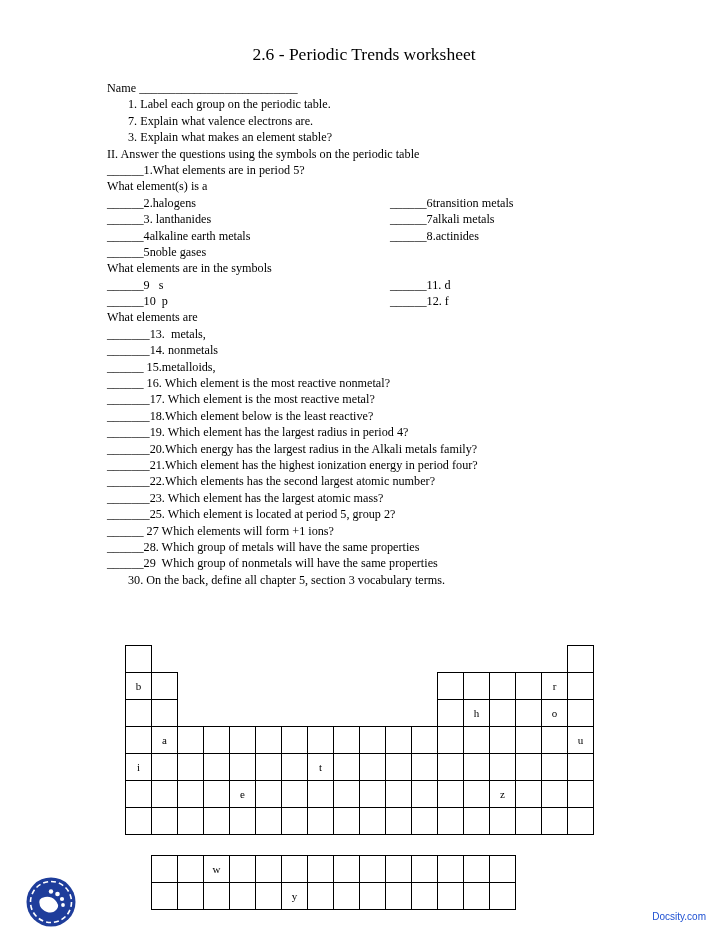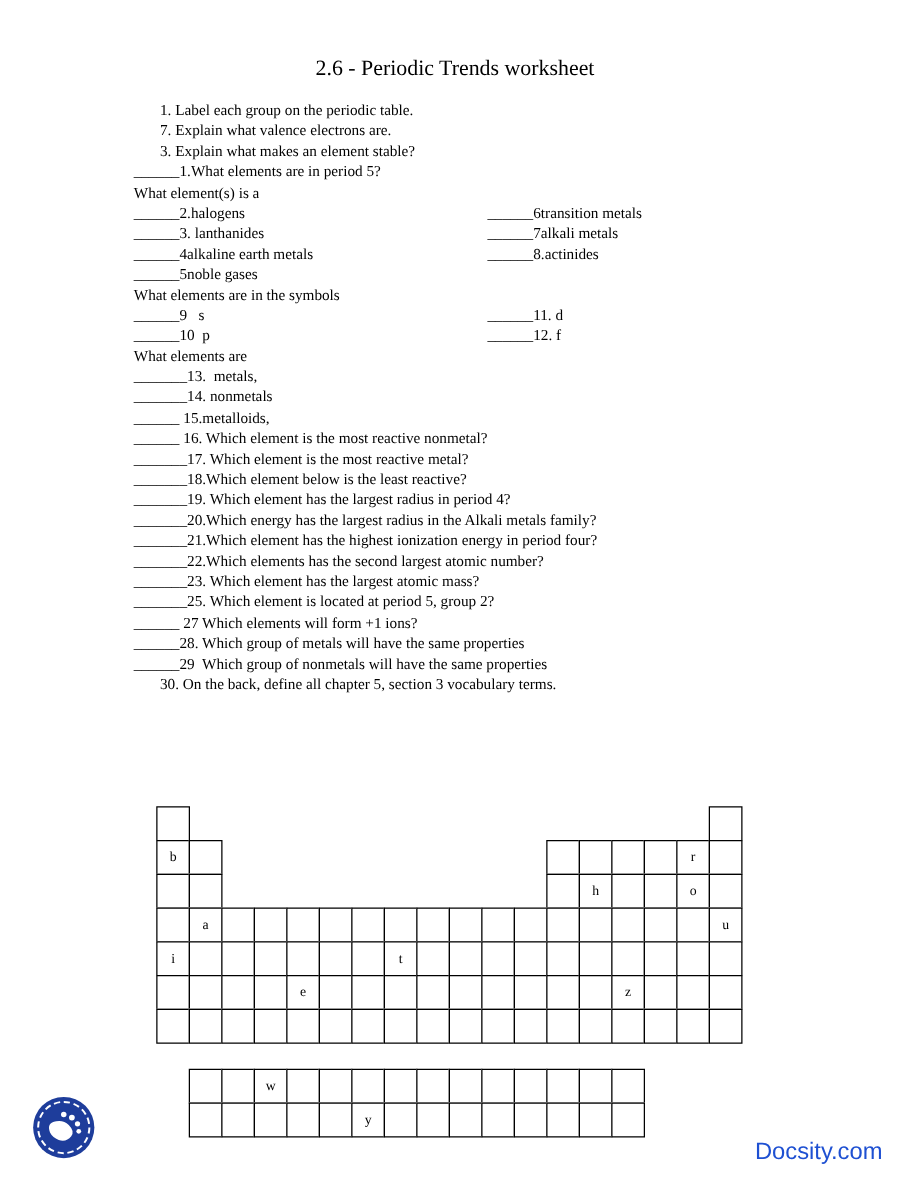--- a/index.html
+++ b/index.html
@@ -55,34 +55,36 @@
   }
   .logo {
     position:absolute;
     left:26px; top:877px;
     width:50px; height:50px;
   }
   .brand {
     position:absolute;
     right:22px; top:911px;
     font-family:"Liberation Sans", sans-serif;
-    font-size:19px;
+    font-size:10px;
     color:#1e50d2;
     cursor:pointer;
   }
 </style>
 </head>
 <body>
 
 <div class="page-title">2.6 - Periodic Trends worksheet</div>
 
 <div class="body-lines" id="body-lines">
+    <div class="line"><span>Name __________________________</span></div>
     <div class="line indent"><span>1. Label each group on the periodic table.</span></div>
     <div class="line indent"><span>7. Explain what valence electrons are.</span></div>
     <div class="line indent"><span>3. Explain what makes an element stable?</span></div>
+    <div class="line"><span>II. Answer the questions using the symbols on the periodic table</span></div>
     <div class="line"><span>______1.What elements are in period 5?</span></div>
     <div class="line"><span>What element(s) is a</span></div>
     <div class="line"><span>______2.halogens</span><span class="right-col">______6transition metals</span></div>
     <div class="line"><span>______3. lanthanides</span><span class="right-col">______7alkali metals</span></div>
     <div class="line"><span>______4alkaline earth metals</span><span class="right-col">______8.actinides</span></div>
     <div class="line"><span>______5noble gases</span></div>
     <div class="line"><span>What elements are in the symbols</span></div>
     <div class="line"><span>______9   s</span><span class="right-col">______11. d</span></div>
     <div class="line"><span>______10  p</span><span class="right-col">______12. f</span></div>
     <div class="line"><span>What elements are</span></div>

